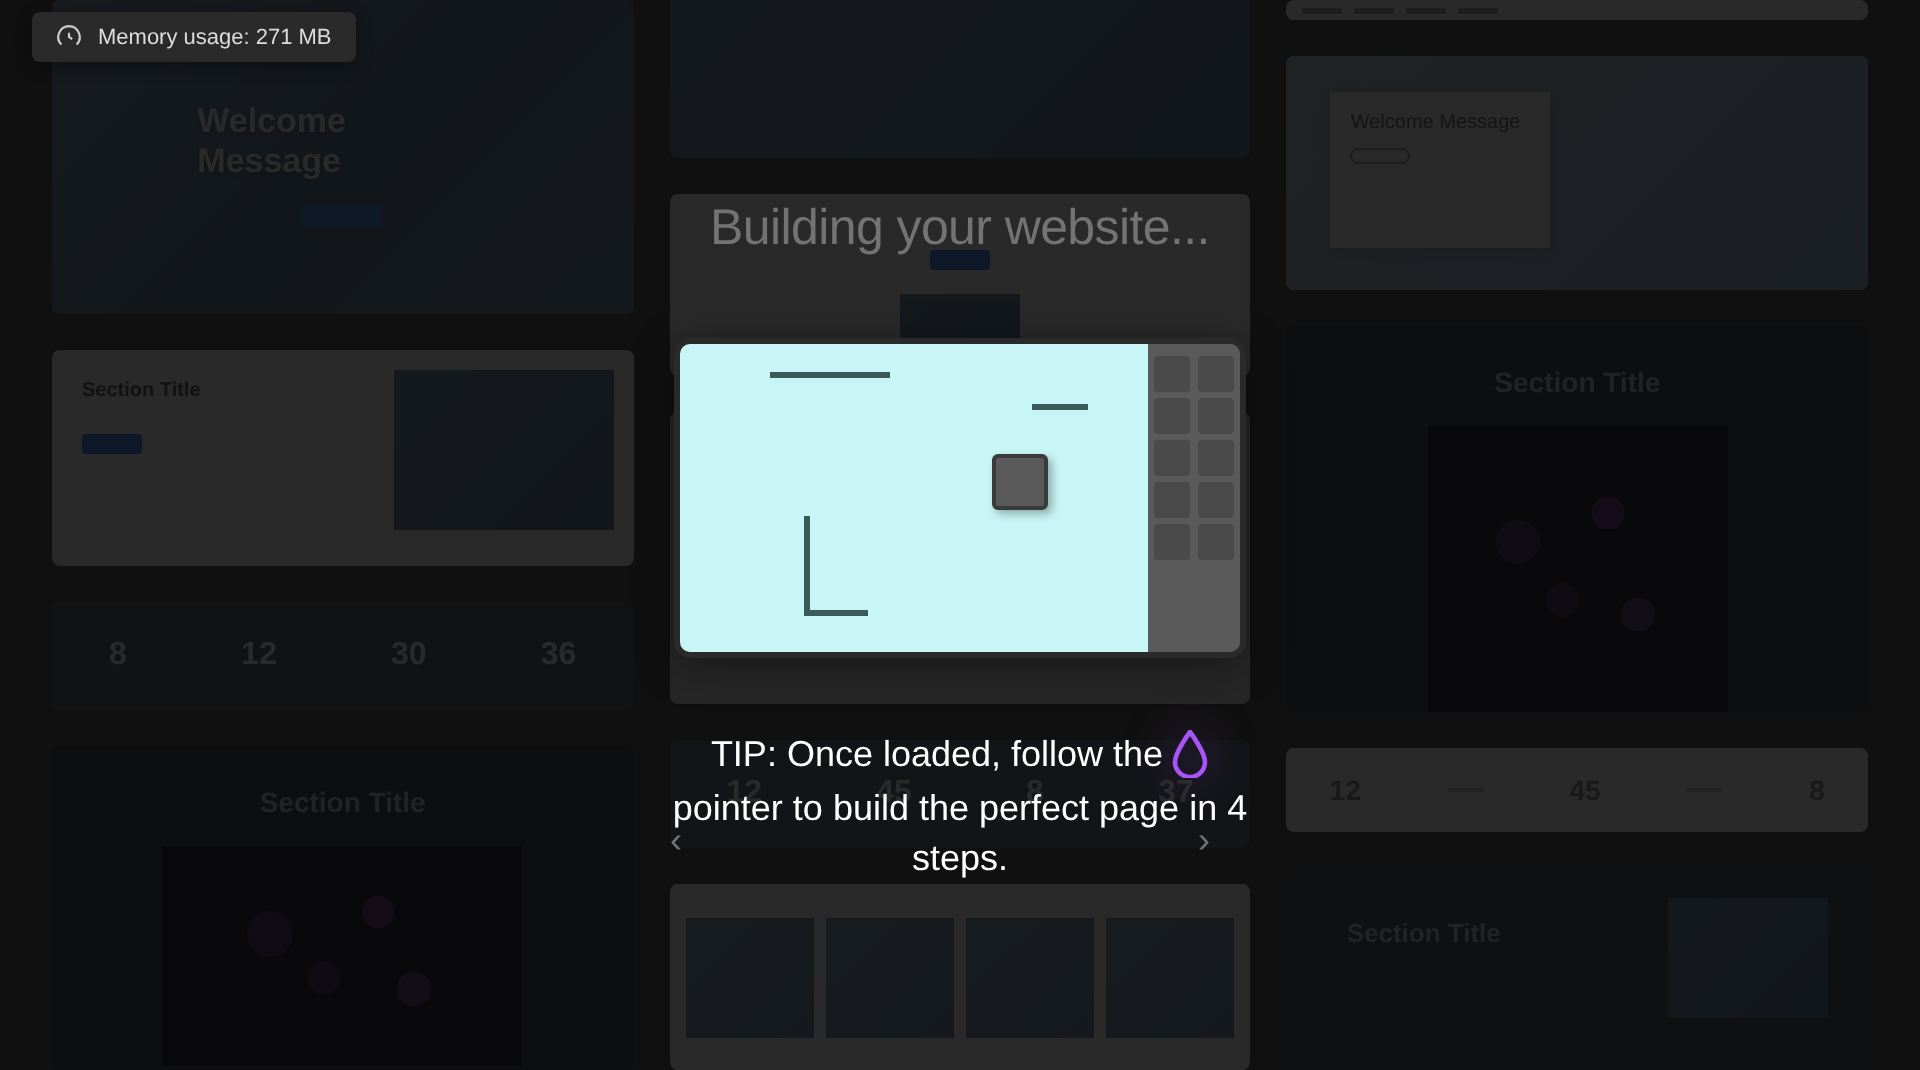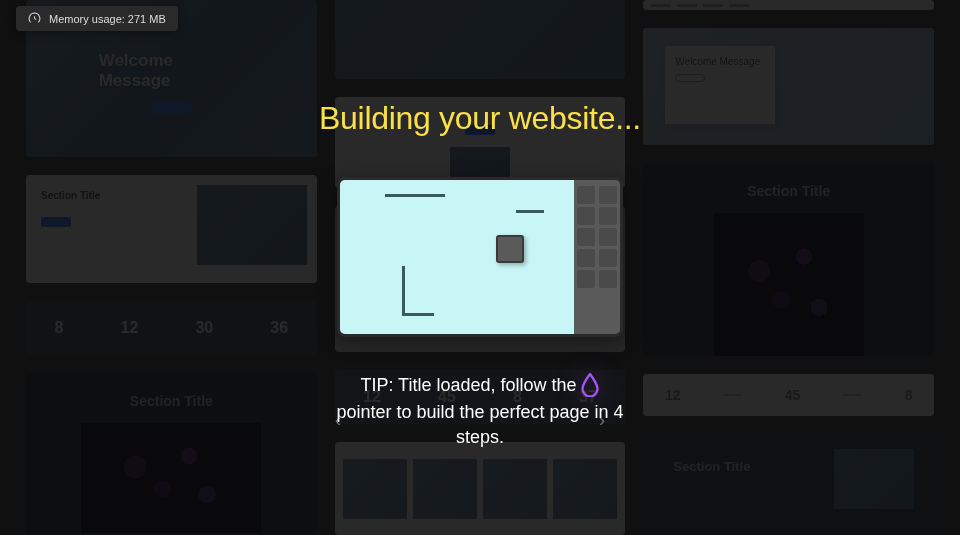--- a/index.html
+++ b/index.html
@@ -30,21 +30,21 @@
 .tpl.card .bgimg{position:absolute;inset:0;background:linear-gradient(135deg,#b8c8d8 0%,#98b8d8 100%)}
 .tpl.stats2{height:50px;background:#fff;display:flex;align-items:center;justify-content:space-around}
 .tpl.stats2 span{color:#888;font-size:14px;font-weight:600}
 .tpl.stats2 i{width:18px;height:2px;background:#ccc}
 .tpl.darksec{height:120px;background:#3a4a5a}
 .tpl.darksec .dst{position:absolute;top:25px;left:30px;color:#ccc;font-size:13px;font-weight:600}
 .tpl.darksec .dim{position:absolute;top:15px;right:20px;width:80px;height:60px;background:linear-gradient(135deg,#6b8ba8,#5a7a98)}
 .tpl.gal{height:100px;background:#fff;display:flex;gap:6px;padding:8px;align-items:center}
 .tpl.gal i{flex:1;height:60px;background:linear-gradient(135deg,#7b9bb8,#6b8ba8)}
 .overlay{position:absolute;inset:0;background:rgba(10,10,10,0.6);z-index:2;display:flex;flex-direction:column;align-items:center;padding-top:100px}
-.title{font-size:32px;font-weight:500;color:#fde047;letter-spacing:-0.3px}
+.title{font-size:25px;font-weight:500;color:#737373;letter-spacing:-0.3px}
 .anim{margin-top:40px;width:286px;height:160px;border:3px solid #2a2a2a;border-radius:8px;background:#5a5a5a;display:flex;overflow:hidden;box-shadow:0 4px 20px rgba(0,0,0,0.4)}
 .anim-canvas{flex:1;background:#c8f5f5;position:relative}
 .anim-canvas .l1{position:absolute;top:14px;left:45px;width:60px;height:3px;background:#3a5a5a}
 .anim-canvas .l2{position:absolute;top:30px;right:30px;width:28px;height:3px;background:#3a5a5a}
 .anim-canvas .box{position:absolute;top:55px;right:50px;width:28px;height:28px;background:#5a5a5a;border:2px solid #3a3a3a;border-radius:3px;box-shadow:2px 2px 4px rgba(0,0,0,0.3)}
 .anim-canvas .ax{position:absolute;bottom:18px;left:62px;width:32px;height:50px;border-left:3px solid #3a5a5a;border-bottom:3px solid #3a5a5a}
 .anim-side{width:46px;background:#5a5a5a;display:grid;grid-template-columns:1fr 1fr;gap:3px;padding:6px 3px;align-content:start}
 .anim-side i{width:18px;height:18px;background:#4a4a4a;border-radius:2px}
 .tip{margin-top:36px;font-size:18px;color:#fff;text-align:center;line-height:1.35;max-width:320px;display:flex;flex-wrap:wrap;justify-content:center;align-items:center;gap:3px}
 .tip .drop{display:inline-flex;vertical-align:middle;filter:drop-shadow(0 0 12px rgba(168,85,247,0.6))}
@@ -153,21 +153,21 @@
         <i></i>
         <i></i>
         <i></i>
         <i></i>
         <i></i>
         <i></i>
     </div>
   </div>
 
   <div class="tip">
-    <span>TIP: Title loaded, follow the</span>
+    <span>TIP: Once loaded, follow the</span>
     <span class="drop">
       <svg width="20" height="24" viewBox="0 0 20 24">
           <path d="M10 1 C10 1 2.5 11 2.5 16 A7.5 7.5 0 0 0 17.5 16 C17.5 11 10 1 10 1 Z" fill="none" stroke="#a855f7" stroke-width="2.3"></path>
         </svg>
     </span>
     <span>pointer to build the perfect page in 4 steps.</span>
   </div>
 
   <div class="carousel-arrow left">‹</div>
   <div class="carousel-arrow right">›</div>

